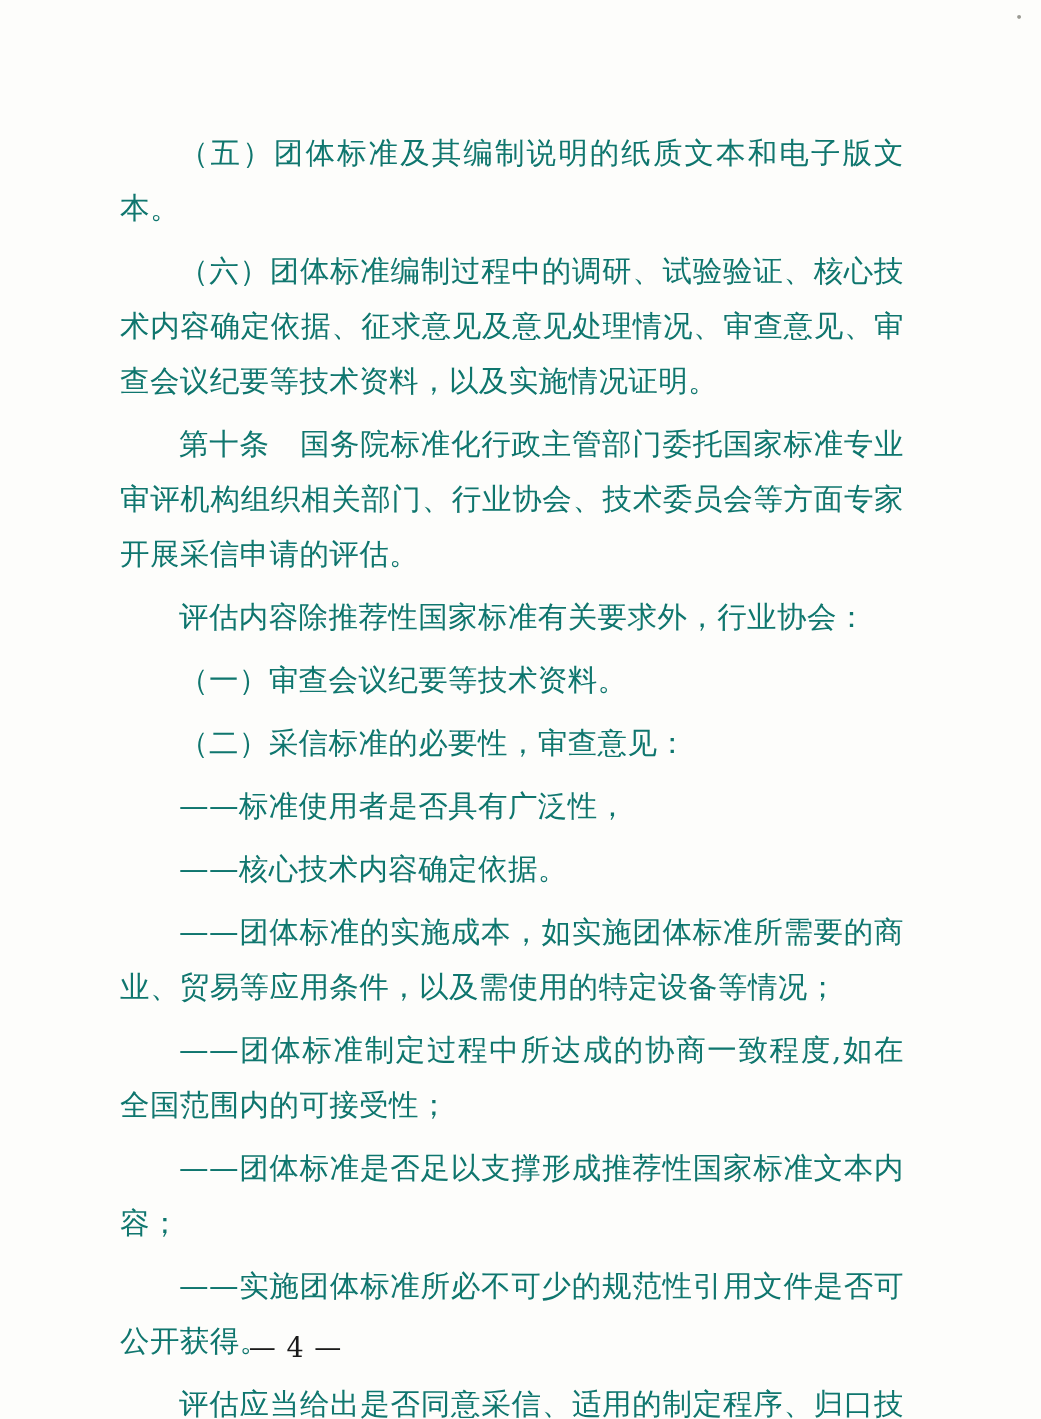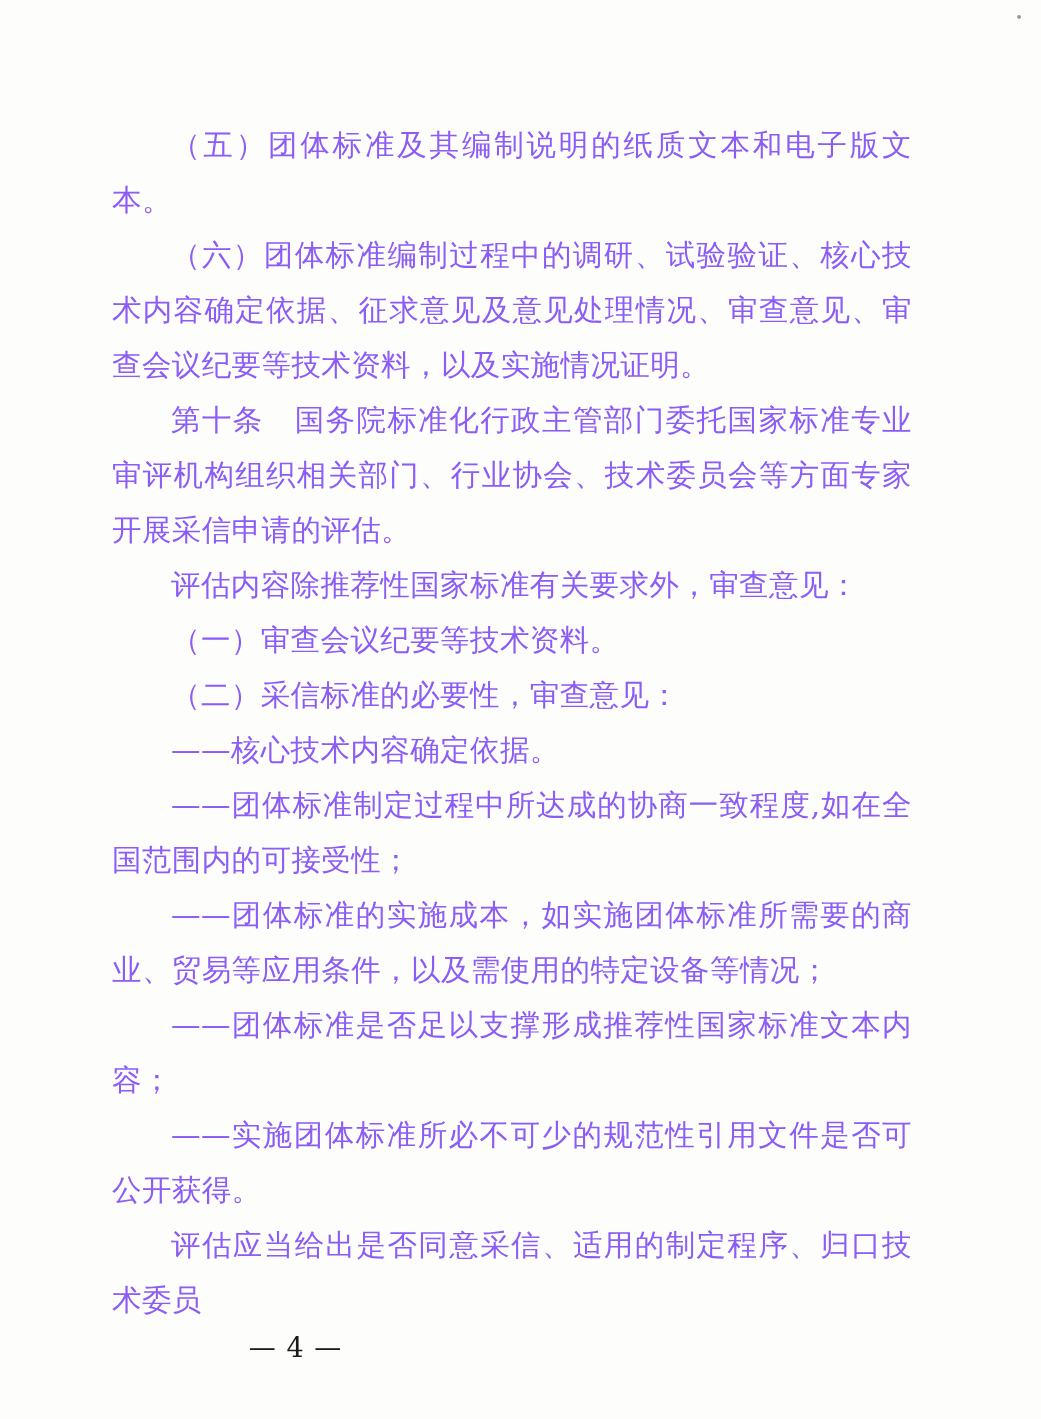--- a/index.html
+++ b/index.html
@@ -31,25 +31,25 @@
     width: 16px;
     height: 16px;
     color: #9a9a93;
     font-size: 13px;
     line-height: 16px;
     text-align: center;
   }
   .para {
     font-size: 29.5px;
     line-height: 55px;
-    color: #8b5cf6;
+    color: #0f766e;
     letter-spacing: 0.4px;
     text-align: justify;
     text-justify: inter-ideograph;
-    margin: 0;
+    margin: 8px;
     white-space: pre-wrap;
   }
   .indent {
     text-indent: 59px;
   }
   .footer {
     position: absolute;
     left: 0;
     right: 0;
     bottom: 56px;
@@ -71,33 +71,34 @@
   <div class="corner-mark">•</div>
 
   <div class="page-inner">
 
     <p class="para indent">（五）团体标准及其编制说明的纸质文本和电子版文本。</p>
 
     <p class="para indent">（六）团体标准编制过程中的调研、试验验证、核心技术内容确定依据、征求意见及意见处理情况、审查意见、审查会议纪要等技术资料，以及实施情况证明。</p>
 
     <p class="para indent">第十条　国务院标准化行政主管部门委托国家标准专业审评机构组织相关部门、行业协会、技术委员会等方面专家开展采信申请的评估。</p>
 
-    <p class="para indent">评估内容除推荐性国家标准有关要求外，审查意见：</p>
+    <p class="para indent">评估内容除推荐性国家标准有关要求外，行业协会：</p>
 
     <p class="para indent">（一）审查会议纪要等技术资料。</p>
 
     <p class="para indent">（二）采信标准的必要性，审查意见：</p>
 
+    <p class="para indent">——标准使用者是否具有广泛性，</p>
 
     <p class="para indent">——核心技术内容确定依据。</p>
 
 
+    <p class="para indent">——团体标准的实施成本，如实施团体标准所需要的商业、贸易等应用条件，以及需使用的特定设备等情况；</p>
+
     <p class="para indent">——团体标准制定过程中所达成的协商一致程度,如在全国范围内的可接受性；</p>
-
-    <p class="para indent">——团体标准的实施成本，如实施团体标准所需要的商业、贸易等应用条件，以及需使用的特定设备等情况；</p>
 
     <p class="para indent">——团体标准是否足以支撑形成推荐性国家标准文本内容；</p>
 
 
     <p class="para indent">——实施团体标准所必不可少的规范性引用文件是否可公开获得。</p>
 
     <p class="para indent">评估应当给出是否同意采信、适用的制定程序、归口技术委员</p>
 
   </div>
 

